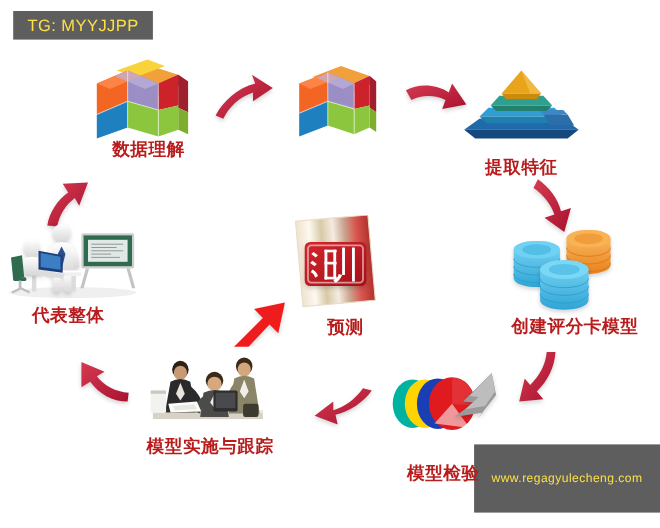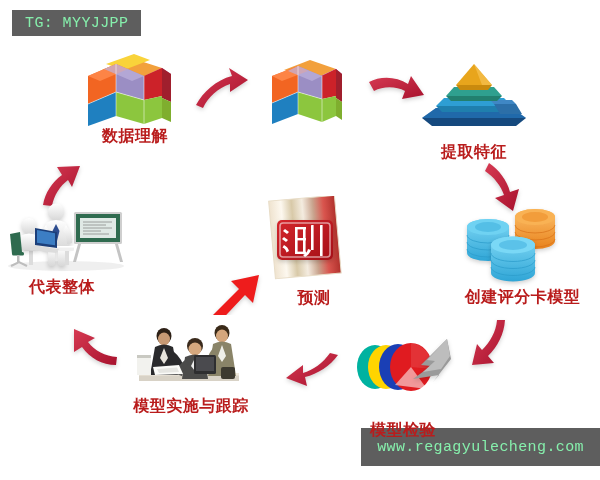--- a/index.html
+++ b/index.html
@@ -16,40 +16,40 @@
     width: 600px;
     height: 480px;
     background: #ffffff;
     overflow: hidden;
   }
 
   
   .badge {
     position: absolute;
     background: #5e5e5e;
-    color: #86efac;
-    font-family: Liberation Mono, monospace;
+    color: #fde047;
+    font-family: Liberation Sans, sans-serif;
     display: flex;
     align-items: center;
     justify-content: center;
     letter-spacing: 0.4px;
     white-space: nowrap;
     text-align: right;
   }
   #tg-badge {
     left: 12px; top: 10px;
     height: 26px;
     padding: 0 13px;
     font-size: 15px;
   }
   #site-badge {
     right: 0px; bottom: 14px;
     height: 30px;
-    padding: 4px 16px;
-    font-size: 15px;
+    padding: 16px 16px;
+    font-size: 11px;
   }
 
   
   .node-label {
     position: absolute;
     font-family: "DejaVu Sans", "Liberation Sans", sans-serif;
     font-size: 16px;
     font-weight: 700;
     color: #b91c1c;
     white-space: nowrap;

